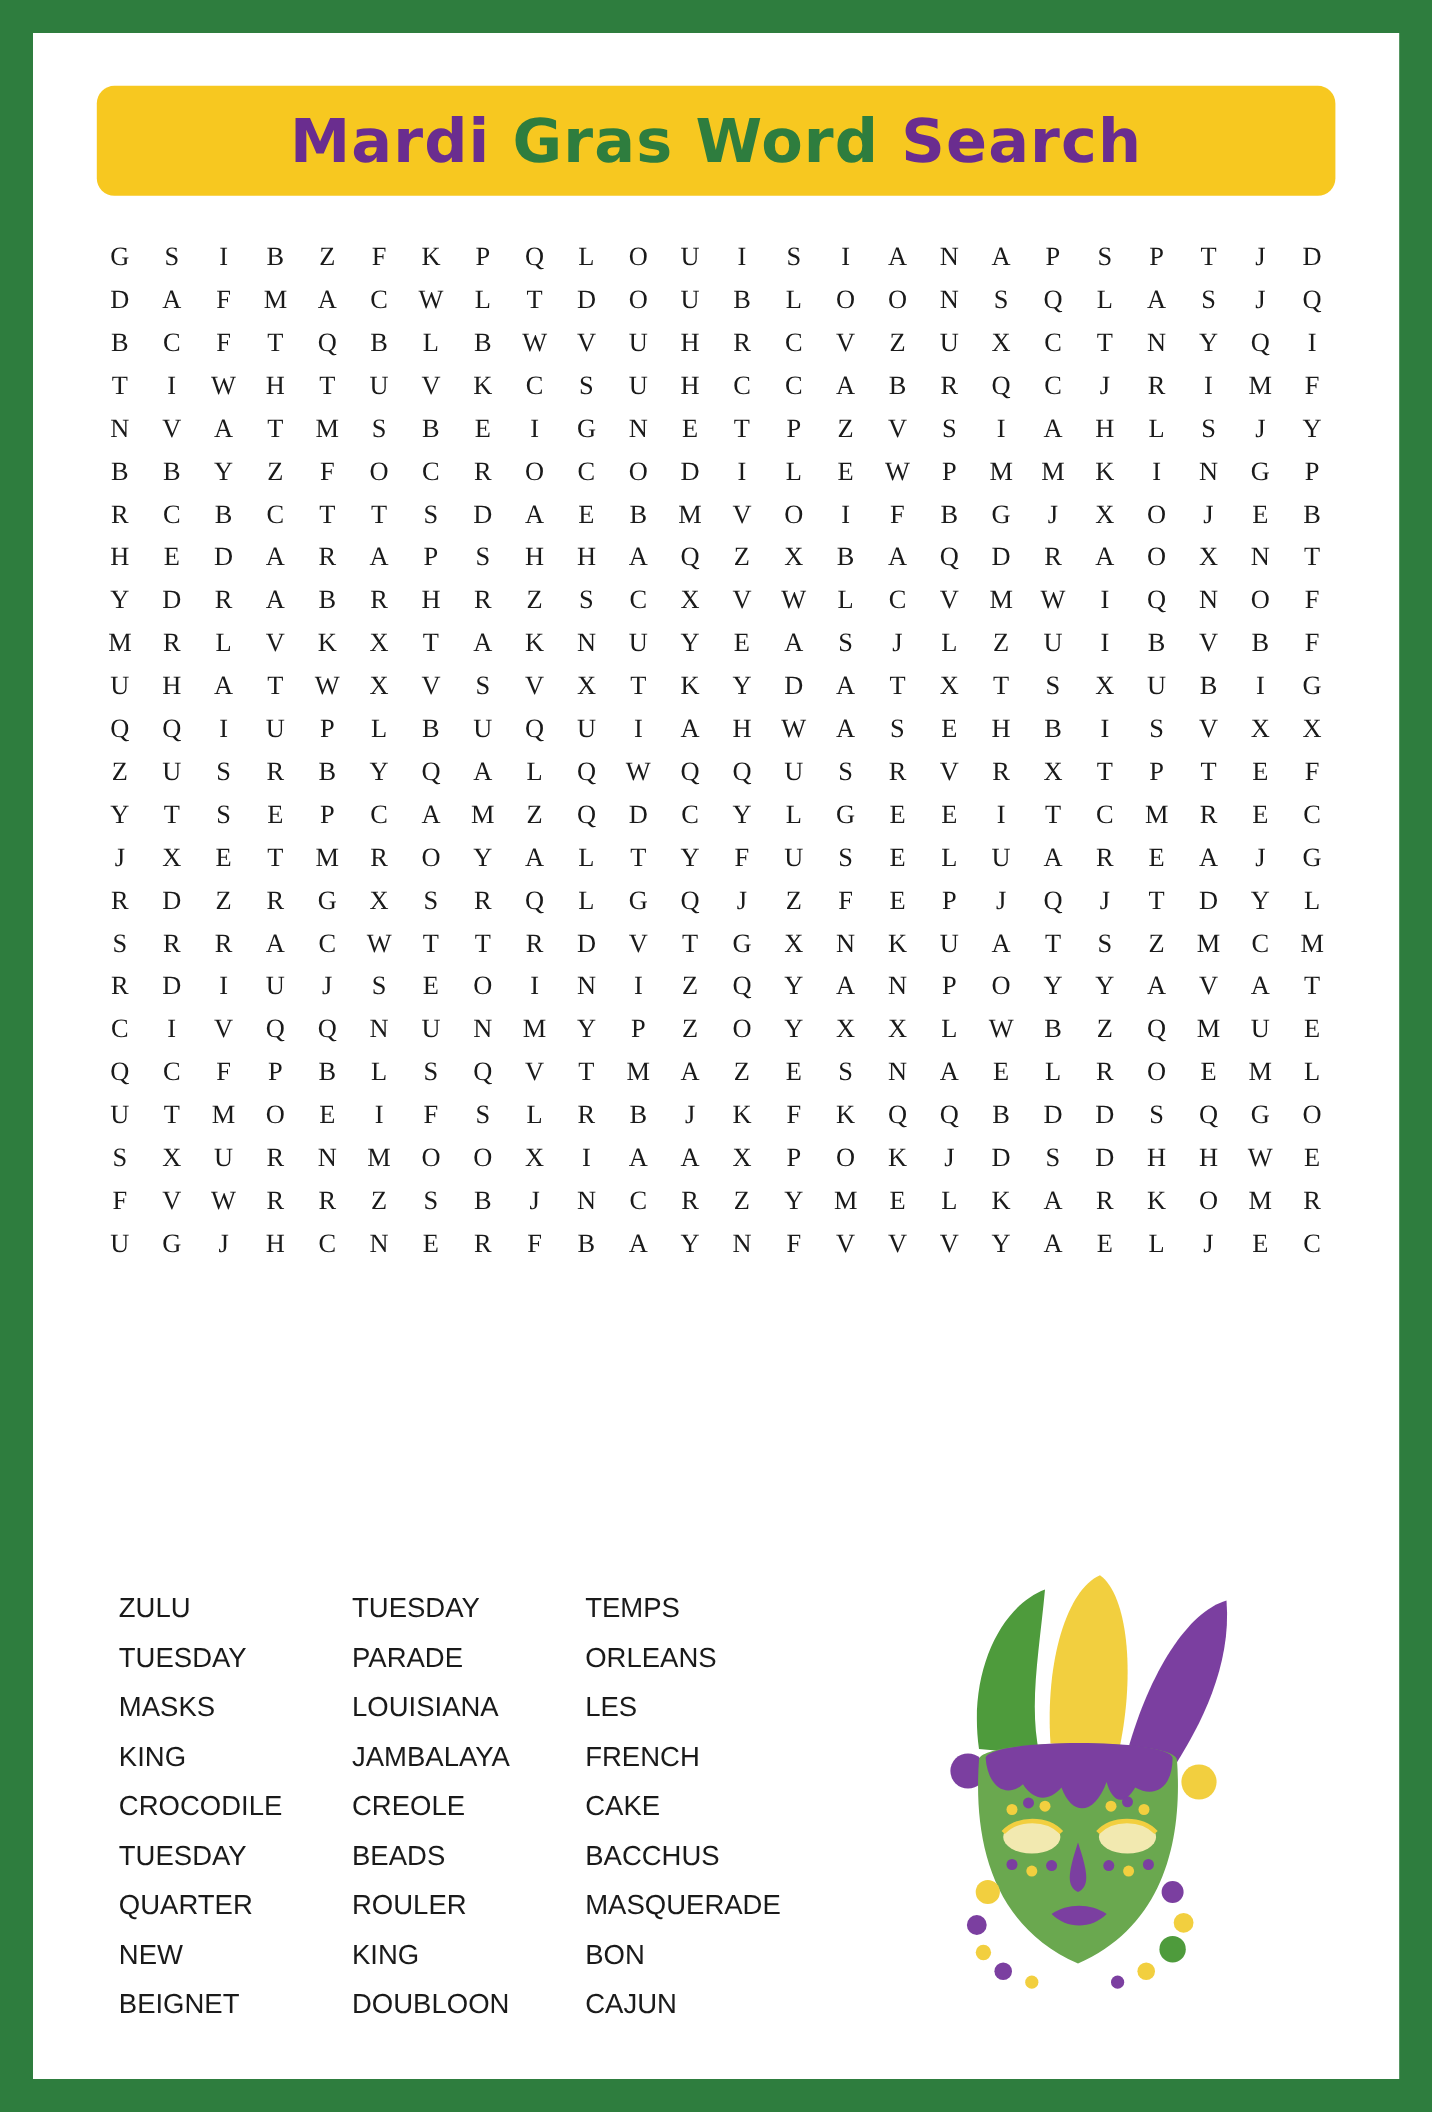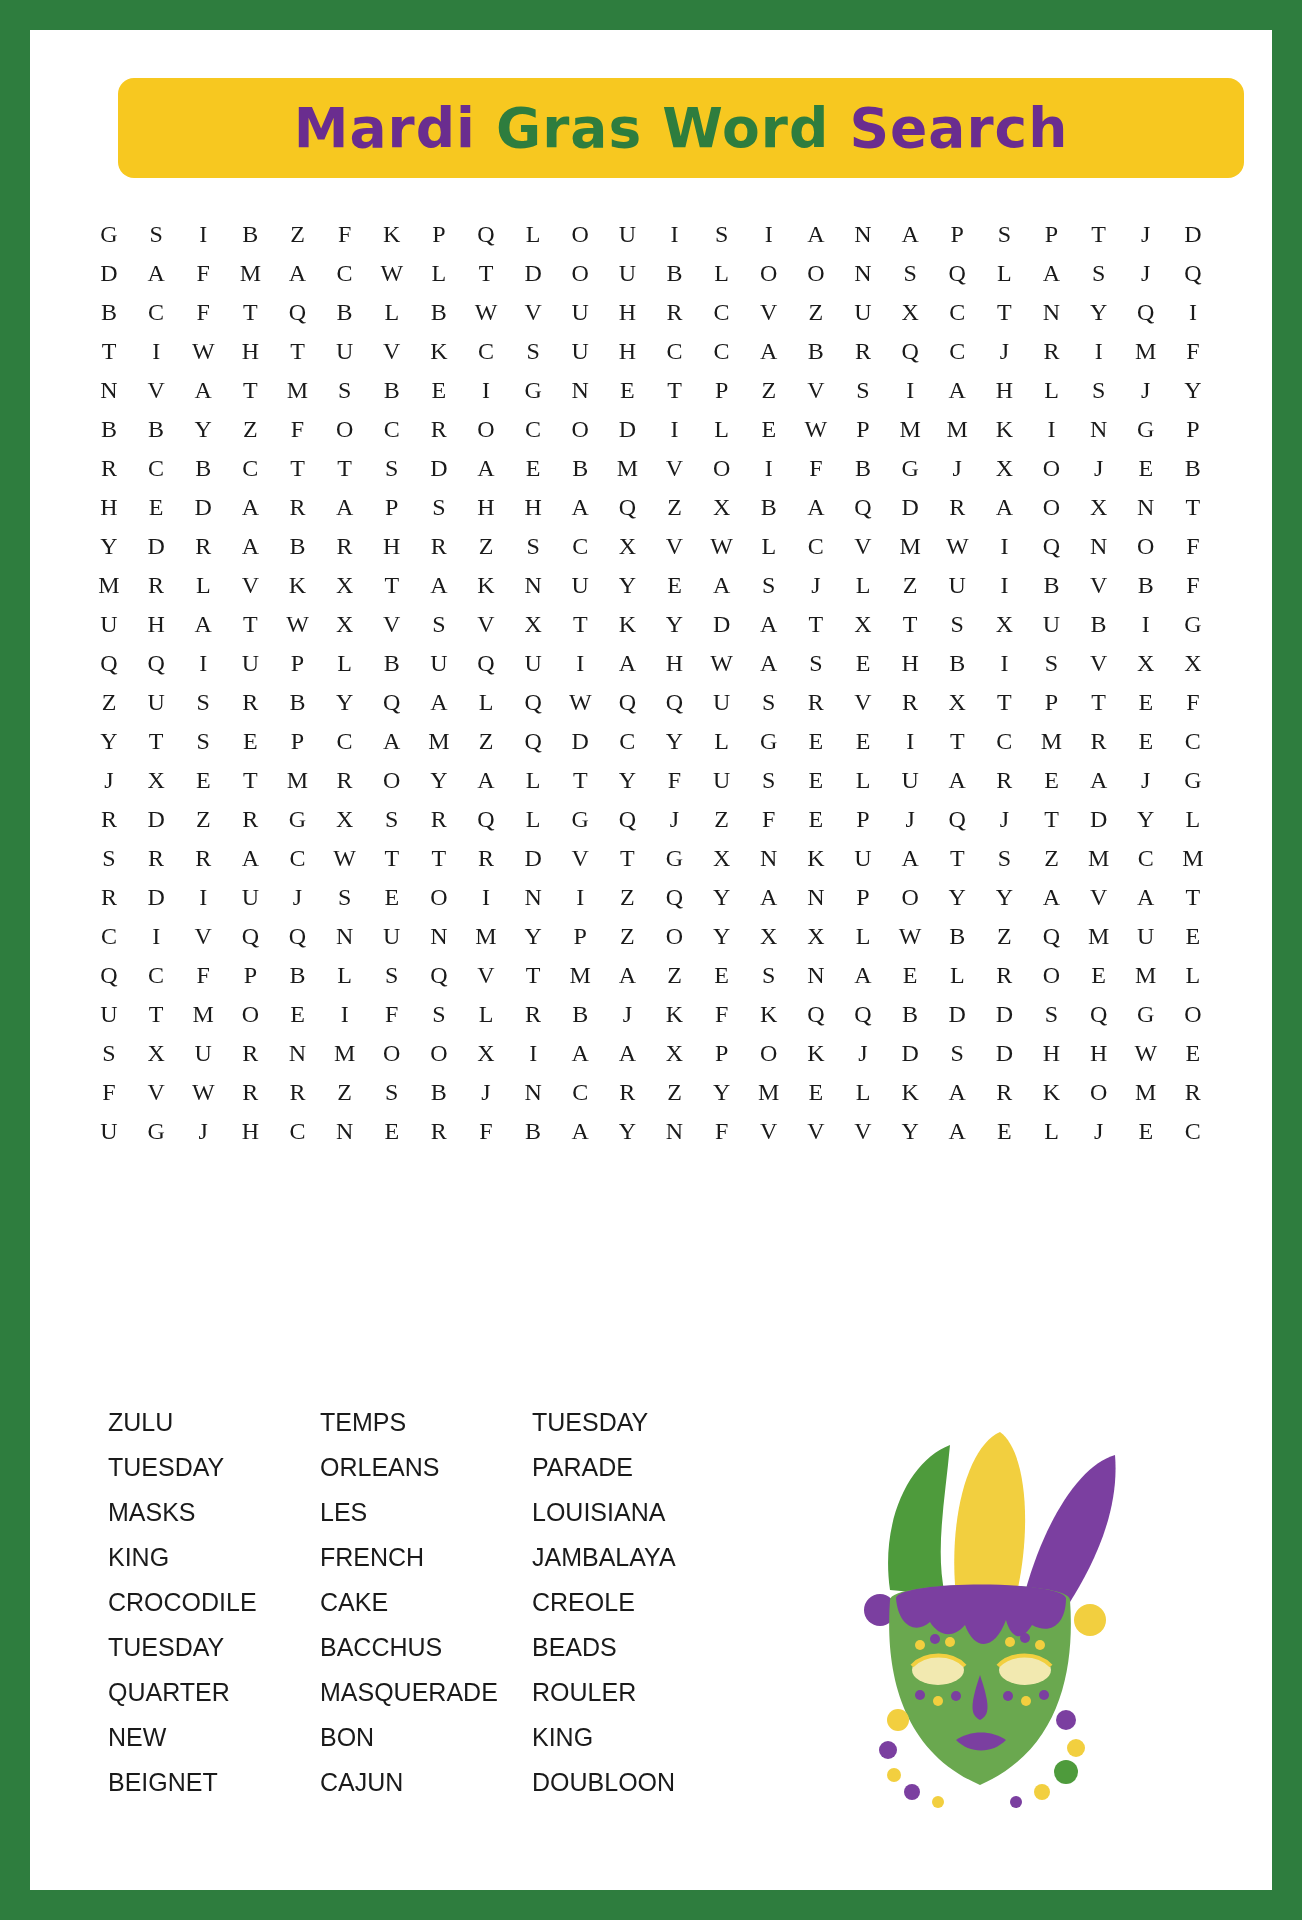--- a/index.html
+++ b/index.html
@@ -26,21 +26,20 @@
     position: absolute;
     left: 58px;
     top: 48px;
     width: 1126px;
     height: 100px;
     background: #f7c820;
     border-radius: 16px;
     display: flex;
     align-items: center;
     justify-content: center;
-    margin-left: 30px;
   }
   .title-text {
     font-family: "DejaVu Sans", sans-serif;
     font-weight: bold;
     font-size: 55px;
     letter-spacing: 1px;
     white-space: nowrap;
   }
   .title-text .purple { color: #6a2d8f; }
   .title-text .green  { color: #2e7d3e; }
@@ -62,21 +61,21 @@
     text-align: center;
     font-family: "Liberation Serif", serif;
     font-size: 24px;
     color: #1a1a1a;
     letter-spacing: 0;
   }
 
   .words {
     position: absolute;
     left: 78px;
-    top: 1370px;
+    top: 1410px;
     width: 620px;
     display: flex;
     gap: 16px;
   }
   .word-col {
     width: 200px;
   }
   .word {
     font-family: "Liberation Sans", sans-serif;
     font-size: 25px;
@@ -735,40 +734,40 @@
         <div class="word">TUESDAY</div>
         <div class="word">MASKS</div>
         <div class="word">KING</div>
         <div class="word">CROCODILE</div>
         <div class="word">TUESDAY</div>
         <div class="word">QUARTER</div>
         <div class="word">NEW</div>
         <div class="word">BEIGNET</div>
       </div>
     <div class="word-col">
+        <div class="word">TUESDAY</div>
+        <div class="word">PARADE</div>
+        <div class="word">LOUISIANA</div>
+        <div class="word">JAMBALAYA</div>
+        <div class="word">CREOLE</div>
+        <div class="word">BEADS</div>
+        <div class="word">ROULER</div>
+        <div class="word">KING</div>
+        <div class="word">DOUBLOON</div>
+      </div>
+    <div class="word-col">
         <div class="word">TEMPS</div>
         <div class="word">ORLEANS</div>
         <div class="word">LES</div>
         <div class="word">FRENCH</div>
         <div class="word">CAKE</div>
         <div class="word">BACCHUS</div>
         <div class="word">MASQUERADE</div>
         <div class="word">BON</div>
         <div class="word">CAJUN</div>
-      </div>
-    <div class="word-col">
-        <div class="word">TUESDAY</div>
-        <div class="word">PARADE</div>
-        <div class="word">LOUISIANA</div>
-        <div class="word">JAMBALAYA</div>
-        <div class="word">CREOLE</div>
-        <div class="word">BEADS</div>
-        <div class="word">ROULER</div>
-        <div class="word">KING</div>
-        <div class="word">DOUBLOON</div>
       </div>
   </div>
 
   <div class="mask">
     <svg viewBox="0 0 420 400" width="420" height="400" xmlns="http://www.w3.org/2000/svg">
 
       <path d="M120 170 C110 100 140 40 180 25 C175 80 165 130 175 175 Z" fill="#4e9b3c"></path>
       <path d="M185 165 C180 90 200 25 230 12 C255 30 262 100 248 168 Z" fill="#f2cf3f"></path>
       <path d="M255 172 C275 100 310 45 345 35 C350 95 320 150 300 182 Z" fill="#7b3fa0"></path>
       <circle cx="110" cy="190" r="16" fill="#7b3fa0"></circle>

